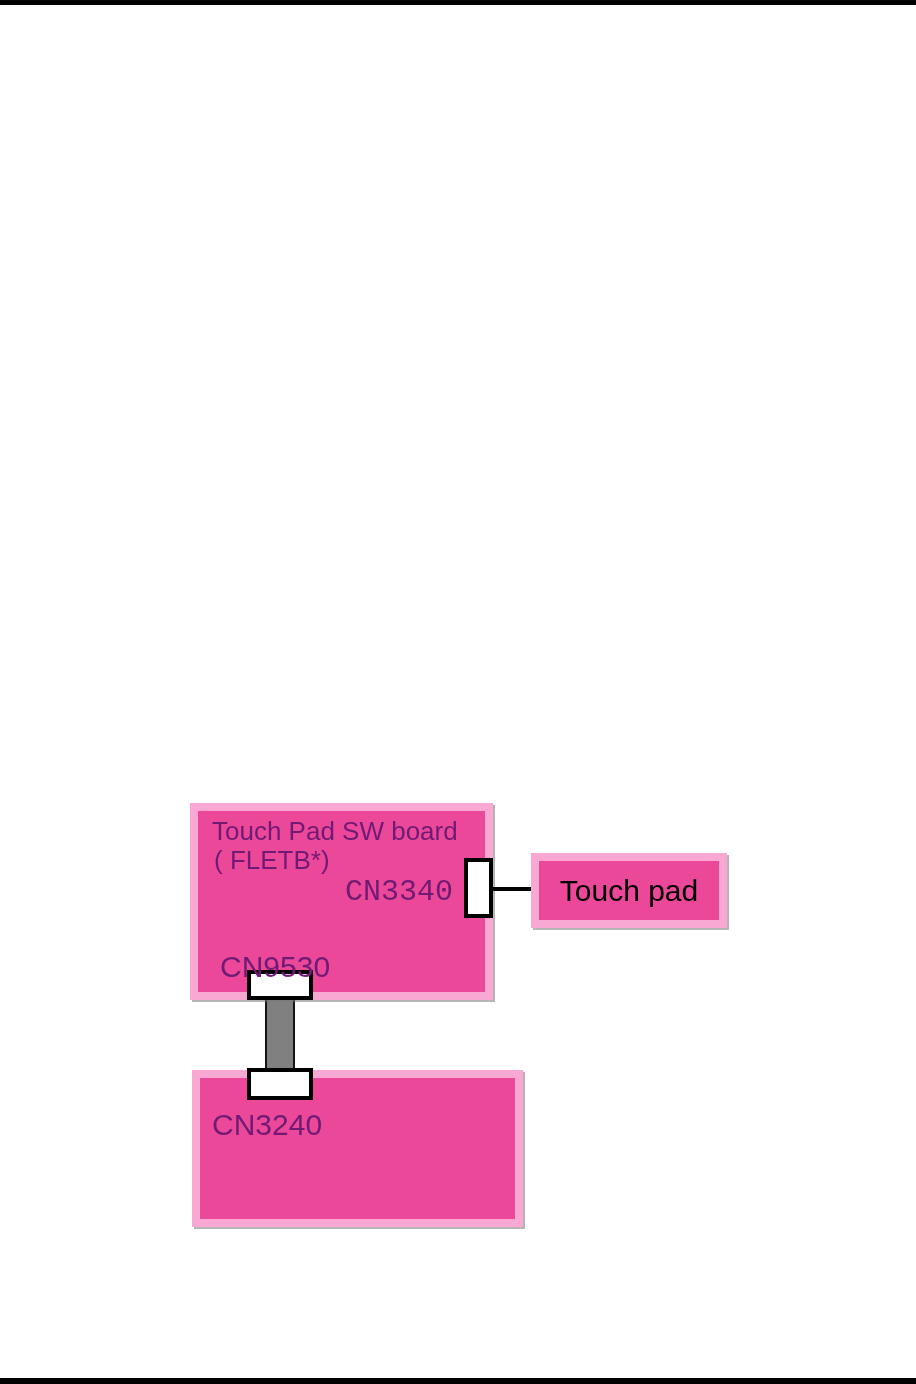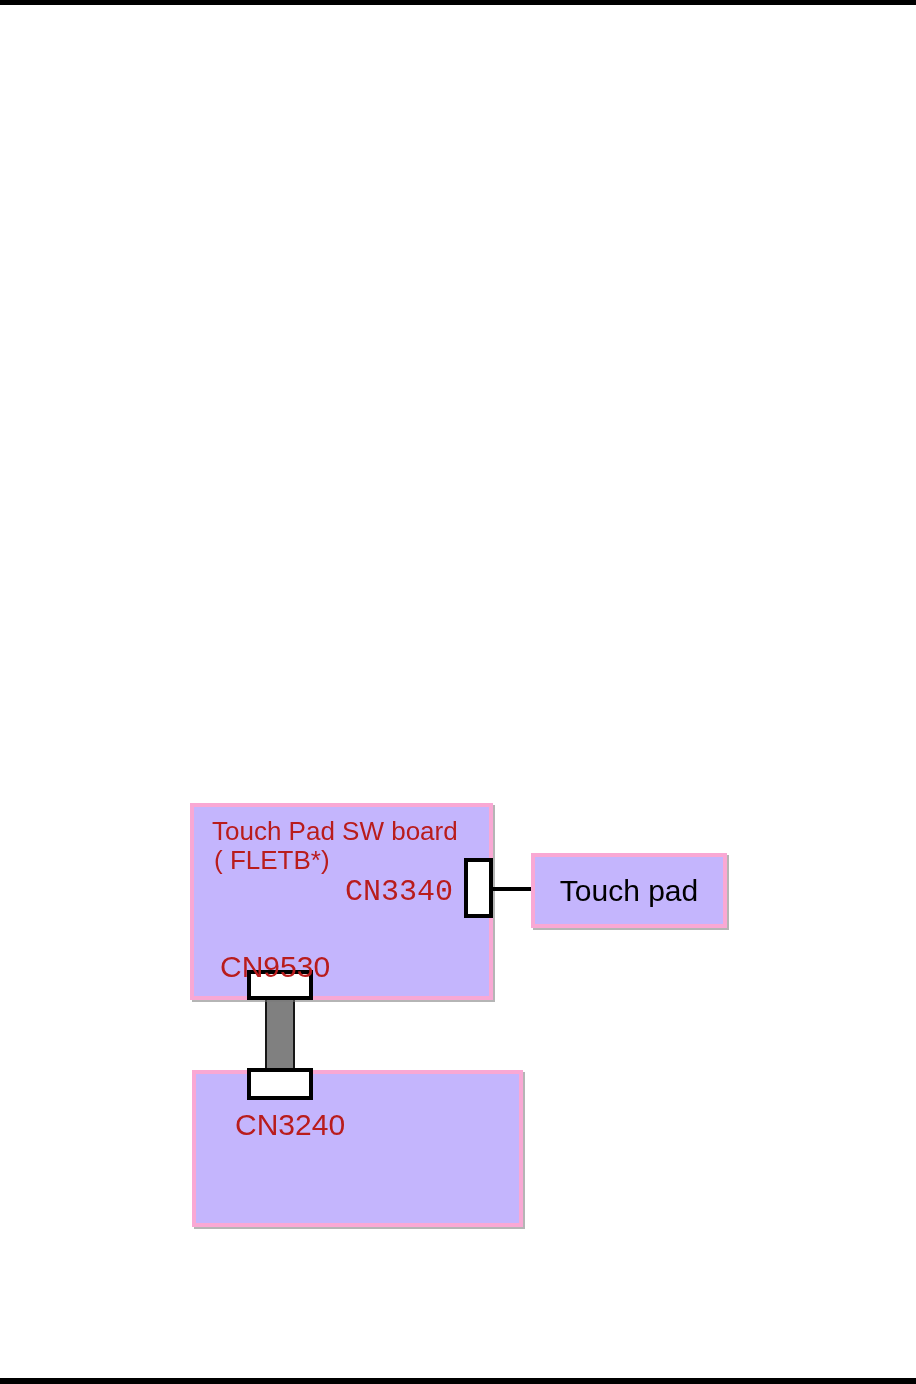--- a/index.html
+++ b/index.html
@@ -20,22 +20,22 @@
     left: 0;
     width: 916px;
     background: #000000;
   }
   .rule.top { top: 0; height: 5px; }
   .rule.bottom { top: 1378px; height: 6px; }
 
   .box {
     position: absolute;
     box-sizing: border-box;
-    background: #c4b5fd;
-    border: 4px solid #f9a8d4;
+    background: #ec4899;
+    border: 8px solid #f9a8d4;
   }
   .shadowed { box-shadow: 2px 2px 0 rgba(120,120,120,0.55); }
 
   .board-main  { left: 190px; top: 803px;  width: 303px; height: 197px; z-index: 2; }
   .board-sys   { left: 192px; top: 1070px; width: 331px; height: 157px; z-index: 2; }
   .box-touchpad {
     left: 531px; top: 853px; width: 196px; height: 75px; z-index: 2;
     display: flex; align-items: center; justify-content: center;
   }
 
@@ -54,30 +54,30 @@
     box-sizing: border-box;
     left: 265px; top: 996px; width: 30px; height: 76px;
     background: #808080;
     border-left: 2px solid #161616;
     border-right: 2px solid #161616;
     z-index: 1;
   }
 
   .lbl {
     position: absolute;
-    color: #b91c1c;
+    color: #701a75;
     white-space: nowrap;
     line-height: 1.12;
     z-index: 4;
   }
   .lbl-title    { left: 212px; top: 817px;  font-size: 26px; }
   .lbl-subtitle { left: 214px; top: 846px;  font-size: 26px; }
   .lbl-cn3340   { left: 345px; top: 876px;  font-size: 30px; font-family: Liberation Mono, monospace; }
   .lbl-cn9530   { left: 220px; top: 950px;  font-size: 30px; }
-  .lbl-cn3240   { left: 212px; top: 1108px; font-size: 30px; margin-left: 23px; }
+  .lbl-cn3240   { left: 212px; top: 1108px; font-size: 30px; }
   .lbl-sysboard { left: 216px; top: 1159px; font-size: 31px; }
   .lbl-touchpad { font-size: 30px; color: #000000; white-space: nowrap; }
 </style>
 </head>
 <body>
 
 <div class="page">
 
   <div class="rule top"></div>
 

